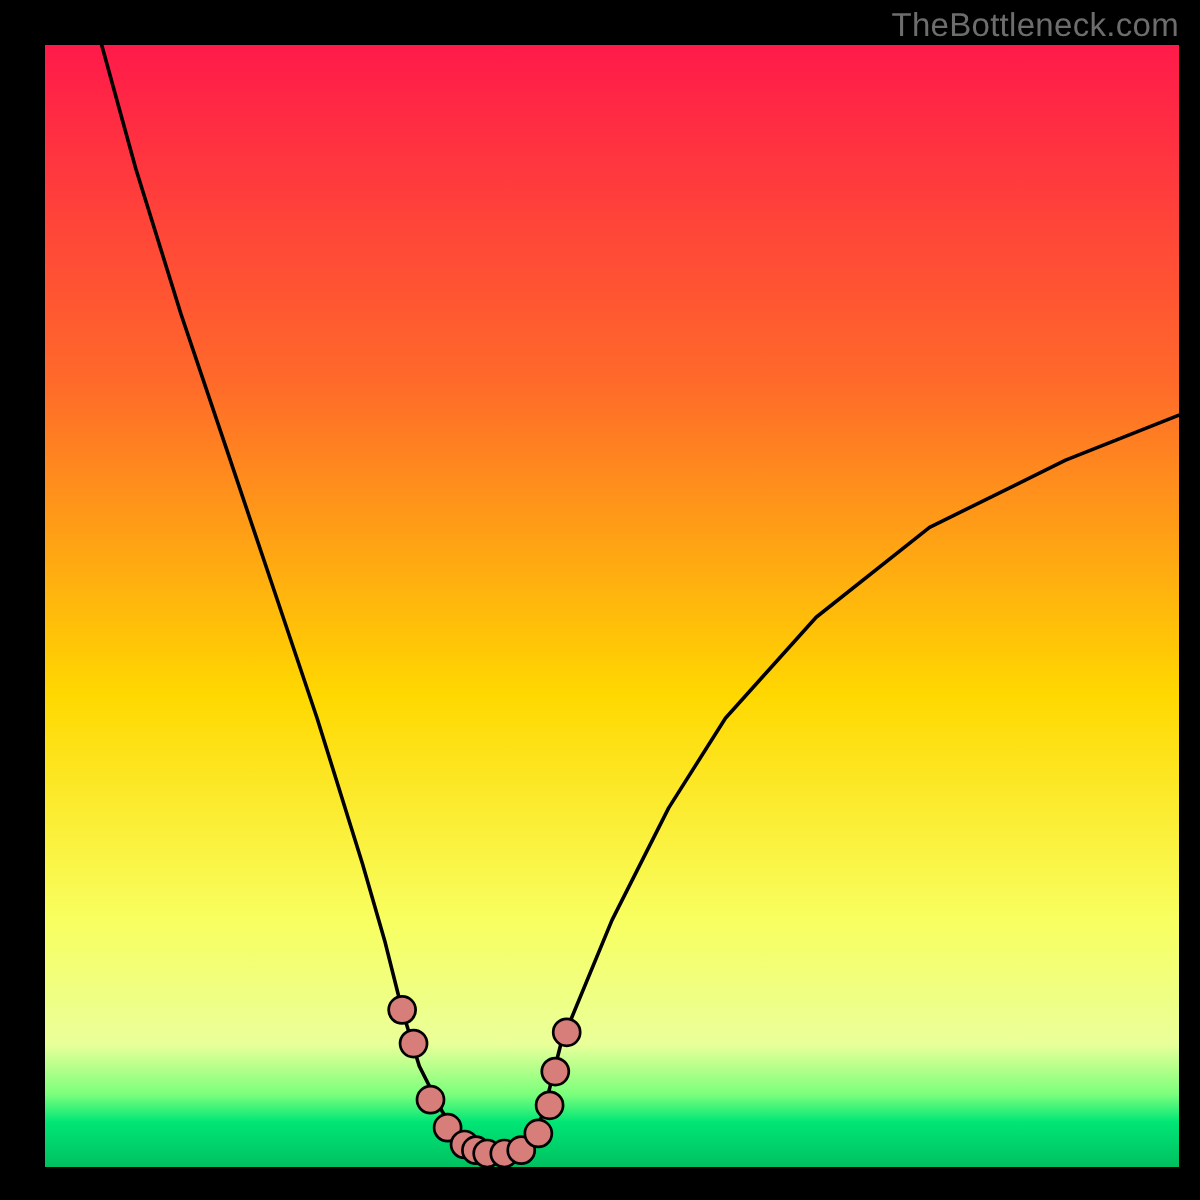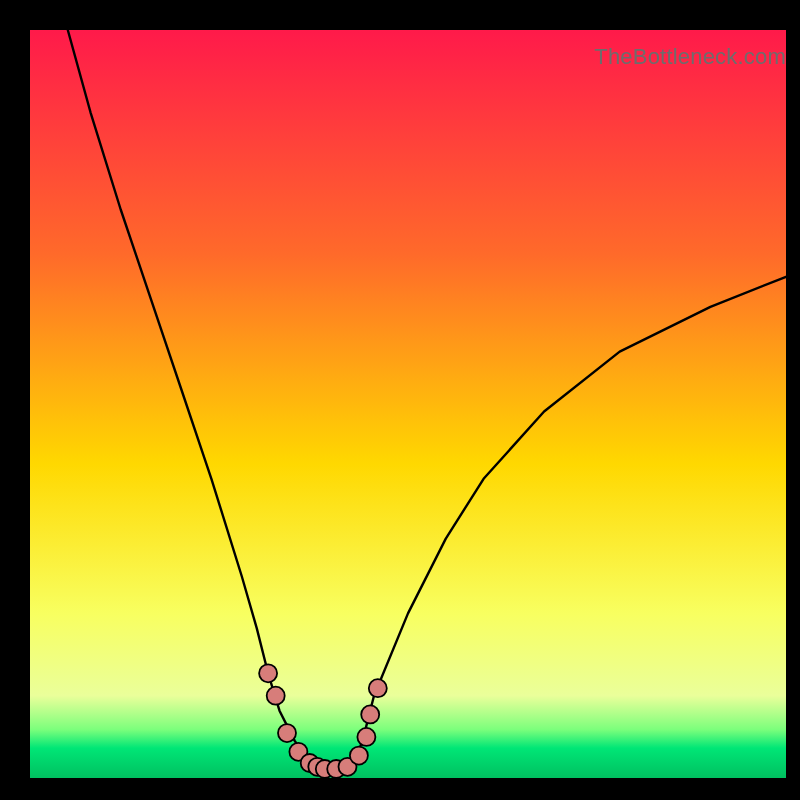--- a/index.html
+++ b/index.html
@@ -19,21 +19,20 @@
   }
   .watermark {
     position: absolute;
     top: 4px;
     right: 14px;
     color: #6d6d6d;
     font-size: 22px;
     letter-spacing: 0.2px;
     font-weight: 400;
     z-index: 5;
-    margin-top: 40px;
   }
   svg.plot {
     display: block;
     margin: 0;
   }
 </style>
 </head>
 <body>
 
 <div class="frame">

